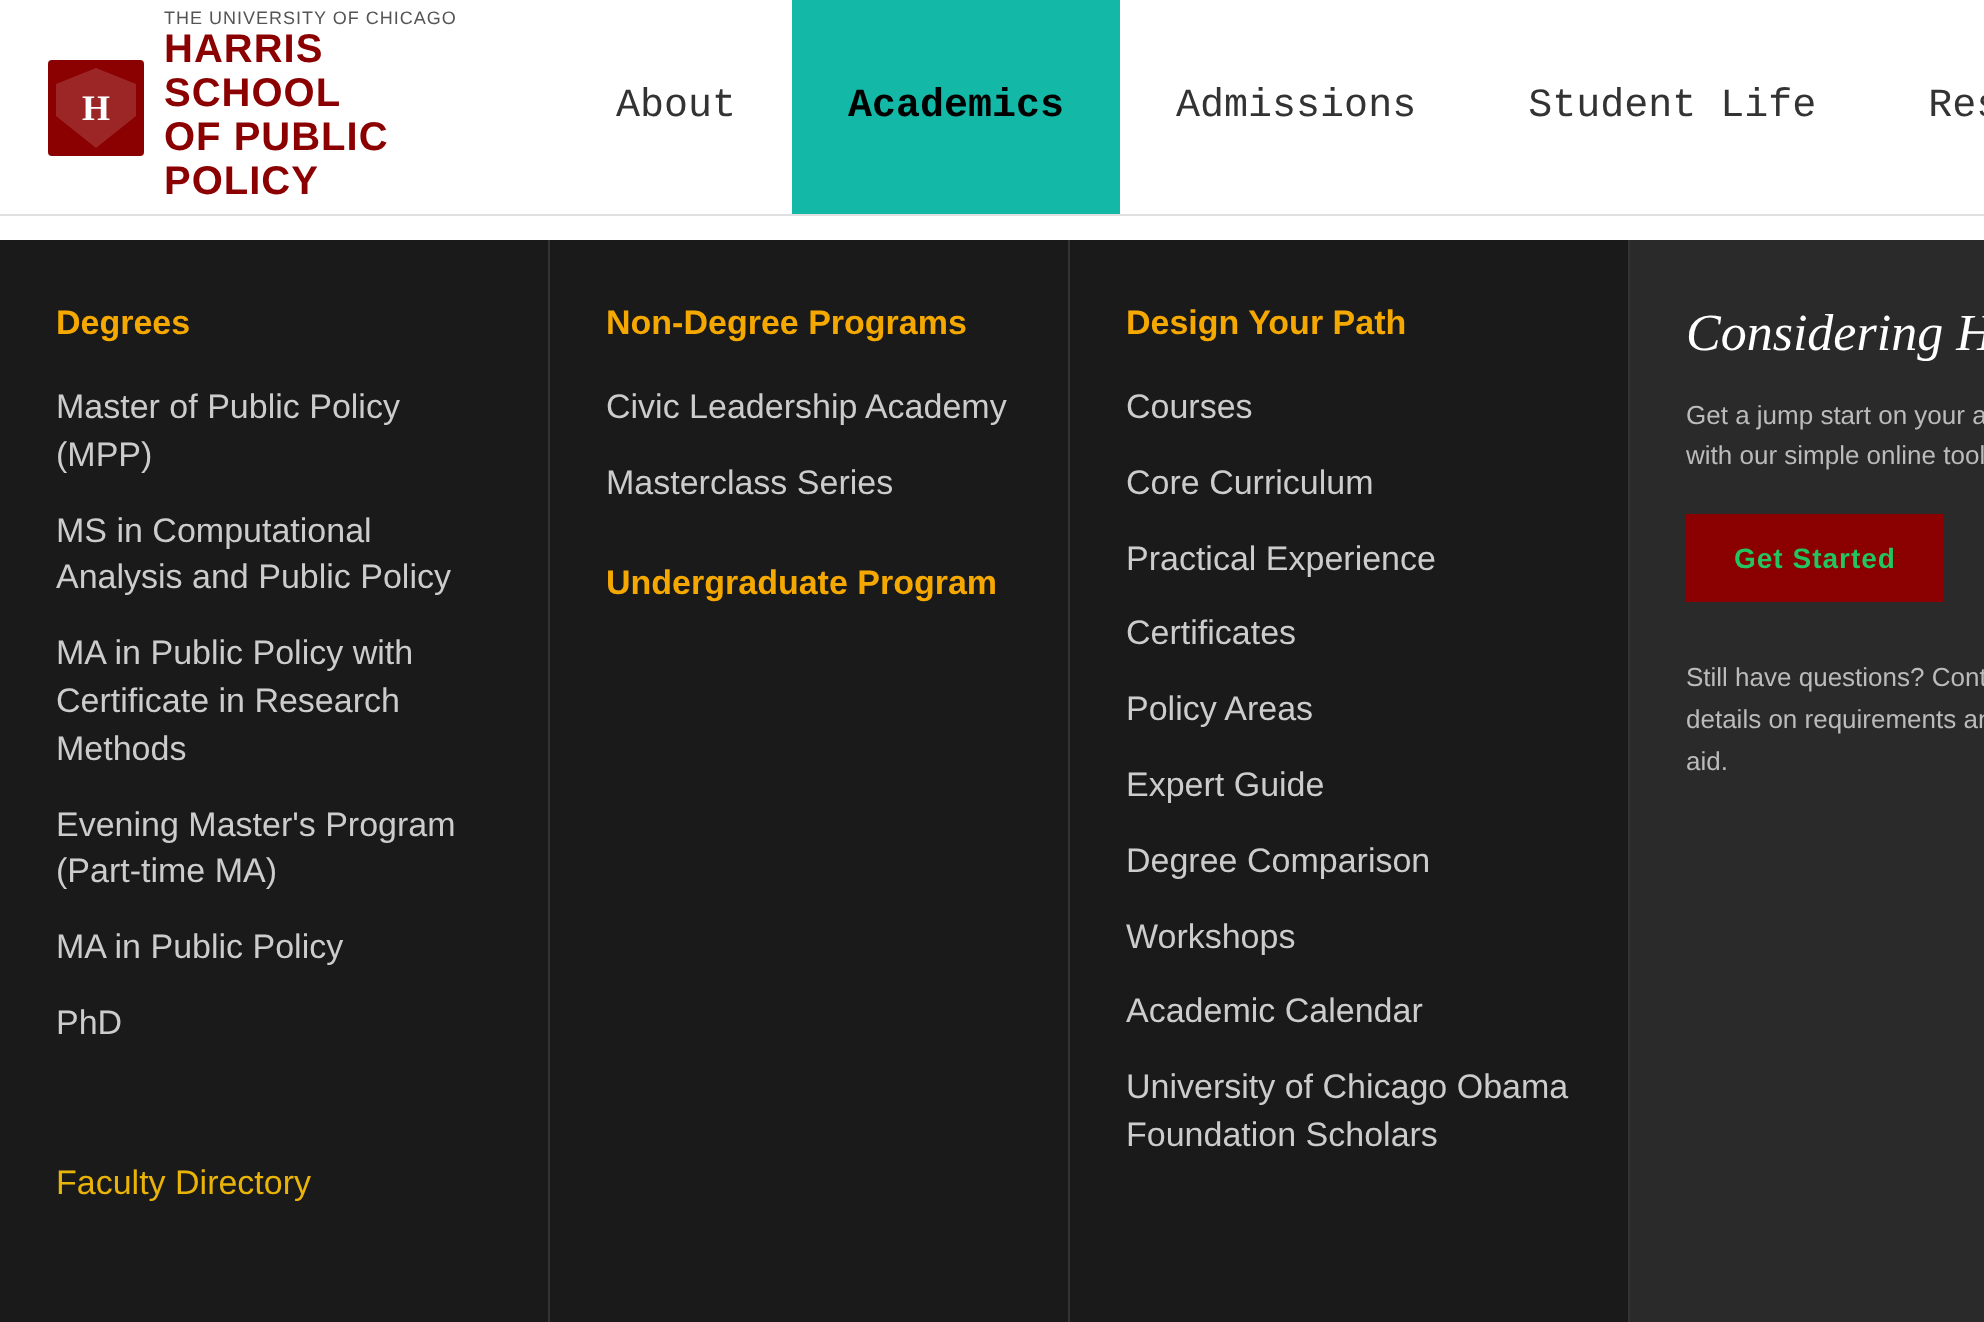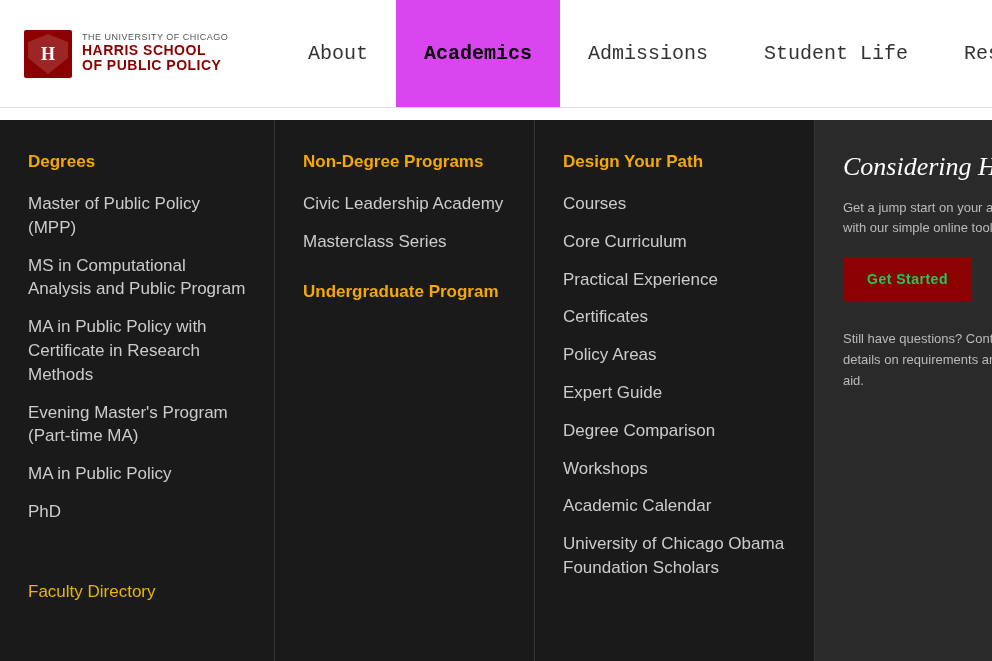--- a/index.html
+++ b/index.html
@@ -33,21 +33,21 @@
       line-height: 1.1;
     }
     .logo-text .univ {
       font-size: 9px;
       color: #555;
       letter-spacing: 0.5px;
       font-family: Arial, sans-serif;
       text-transform: uppercase;
     }
     .logo-text .school {
-      font-size: 14px;
+      font-size: 20px;
       font-weight: bold;
       color: #8b0000;
       font-family: Arial, sans-serif;
       text-transform: uppercase;
       letter-spacing: 0.5px;
     }
     .nav-items {
       display: flex;
       align-items: stretch;
       flex: 1;
@@ -57,21 +57,21 @@
       align-items: center;
       padding: 16px 28px;
       font-family: Liberation Mono, monospace;
       font-size: 20px;
       color: #333;
       cursor: pointer;
       white-space: nowrap;
       border-bottom: none;
     }
     .nav-item.active {
-      background: #d946ef;
+      background: #14b8a6;
       color: #000;
       font-weight: bold;
     }
 
     
     .dropdown-panel {
       position: absolute;
       top: 120px;
       left: 0;
       right: 0;
@@ -192,21 +192,21 @@
     <div class="nav-item">Student Life</div>
     <div class="nav-item">Research &amp;</div>
   </div>
 </nav>
 
 <div class="dropdown-panel">
 
   <div class="dropdown-col col-degrees">
     <div class="col-heading yellow">Degrees</div>
     <a class="col-link">Master of Public Policy (MPP)</a>
-    <a class="col-link">MS in Computational Analysis and Public Program</a>
+    <a class="col-link">MS in Computational Analysis and Public Policy</a>
     <a class="col-link">MA in Public Policy with Certificate in Research Methods</a>
     <a class="col-link">Evening Master's Program (Part-time MA)</a>
     <a class="col-link">MA in Public Policy</a>
     <a class="col-link">PhD</a>
     <br>
     <a class="col-link" style="color:#eab308; margin-top:24px;">Faculty Directory</a>
   </div>
 
   <div class="dropdown-col col-nondegree">
     <div class="col-heading yellow">Non-Degree Programs</div>

